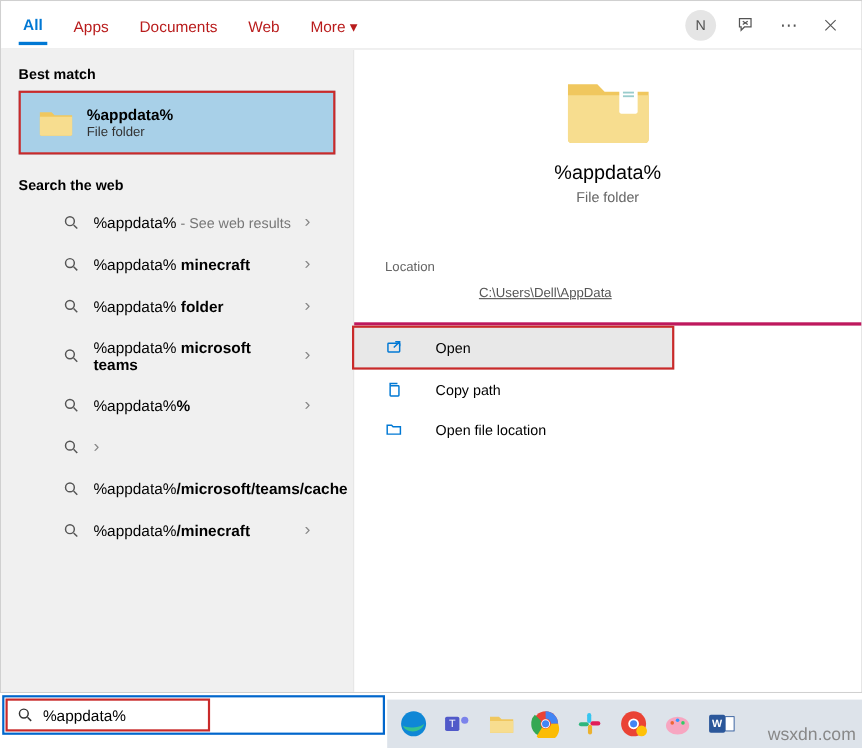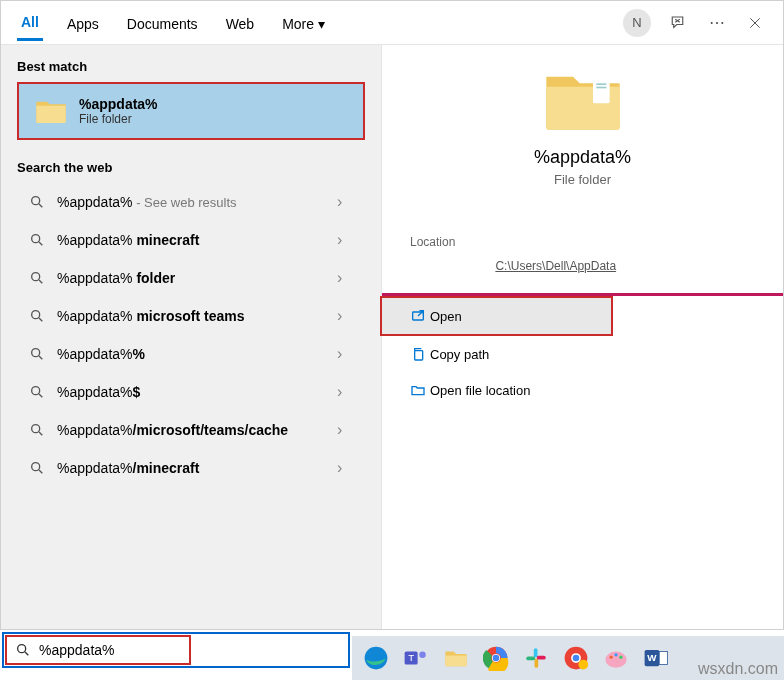--- a/index.html
+++ b/index.html
@@ -1,45 +1,45 @@
 <!DOCTYPE html>
 <html><head>
 <meta charset="utf-8">
 <style>
 * { margin:0; padding:0; box-sizing:border-box; font-family:"Segoe UI",Arial,sans-serif; }
 body { width:784px; height:680px; background:#fff; overflow:hidden; position:relative; }
 .window { width:784px; height:630px; background:#f5f5f5; display:flex; flex-direction:column; border:1px solid #d0d0d0; }
 .tabs { display:flex; align-items:center; height:44px; background:#fff; border-bottom:1px solid #e5e5e5; padding-left:16px; gap:20px; }
-.tab { font-size:14px; color:#000000; cursor:pointer; padding:10px 4px 8px; }
+.tab { font-size:14px; color:#b91c1c; cursor:pointer; padding:10px 4px 8px; }
 .tab.active { color:#0078d4; font-weight:600; border-bottom:3px solid #0078d4; }
 .spacer { flex:1; }
 .top-icons { display:flex; align-items:center; gap:18px; padding-right:18px; }
 .avatar { width:28px; height:28px; border-radius:50%; background:#e5e5e5; display:flex; align-items:center; justify-content:center; font-size:13px; color:#555; }
 .ico { width:20px; height:20px; display:inline-flex; align-items:center; justify-content:center; color:#555; }
 .content { flex:1; display:flex; }
-.left { width:380px; background:#f0f0f0; overflow-y:auto; }
+.left { width:320px; background:#f0f0f0; overflow-y:auto; }
 .right { flex:1; background:#fff; padding-top:20px; border-left:1px solid #e5e5e5; }
 .section-header { font-size:13px; font-weight:600; padding:14px 16px 8px; color:#000; }
 .best-match { background:#a8d0e8; padding:12px 16px; display:flex; align-items:center; gap:12px; border:2px solid #c92a2a; margin:0 16px 6px; }
 .folder-icon-sm { width:32px; height:28px; }
 .bm-title { font-size:14px; font-weight:600; color:#000; }
 .bm-sub { font-size:12px; color:#333; }
-.web-item { display:flex; align-items:center; padding:10px 28px; gap:12px; cursor:pointer; }
+.web-item { display:flex; align-items:center; padding:10px 28px; gap:12px; cursor:pointer;margin-left:28px; }
 .search-glyph { width:16px; height:16px; flex-shrink:0; }
 .web-text { flex:1; font-size:14px; color:#000; }
 .web-sub { color:#777; font-size:13px; }
 .chev { width:16px; color:#888; }
 .preview-fold { display:flex; flex-direction:column; align-items:center; margin-bottom:20px; }
 .folder-icon-lg { width:80px; height:70px; margin-bottom:12px; }
 .pv-title { font-size:18px; color:#000; margin-bottom:4px; }
 .pv-sub { font-size:13px; color:#666; margin-bottom:20px; }
 .pv-meta { display:flex; gap:40px; padding:8px 28px 20px; font-size:12px; border-bottom:3px solid #be185d; }
 .pv-meta .lbl { color:#666; }
 .pv-meta .lnk { color:#555; text-decoration:underline; cursor:pointer;margin-top:24px; }
-.action { display:flex; align-items:center; gap:4px; padding:10px 28px; font-size:13px; cursor:pointer; }
+.action { display:flex; align-items:center; gap:30px; padding:10px 28px; font-size:13px; cursor:pointer; }
 .action.boxed { border:2px solid #c92a2a; background:#e8e8e8; margin-left:-2px; margin-right:170px; }
 .aicon { width:16px; height:16px; color:#0078d4; }
 .searchbar-wrap { position:absolute; bottom:12px; left:2px; width:348px; height:36px; border:2px solid #0066cc; background:#fff; display:flex; align-items:center; }
 .searchbar-inner { border:2px solid #c92a2a; height:30px; margin:1px 0 1px 1px; width:186px; display:flex; align-items:center; padding-left:8px; gap:8px; }
 .searchbar-inner input { border:none; outline:none; font-size:14px; width:120px; }
 .taskbar { position:absolute; bottom:0; left:352px; right:0; height:44px; background:#dde3ea; display:flex; align-items:center; gap:8px; padding-left:8px; }
 .tb-icon { width:32px; height:32px; border-radius:4px; display:flex; align-items:center; justify-content:center; font-size:18px; }
 .watermark { position:absolute; bottom:2px; right:6px; font-size:16px; color:#888; }
 b { font-weight:600; }
 </style>
@@ -124,21 +124,20 @@
               <path d="M15 15l5 5"></path>
             </svg>
             <span class="web-text">%appdata%<b>%</b><span class="web-sub"></span></span>
             <span class="chev">›</span>
           </div>
           <div class="web-item">
             <svg class="search-glyph" viewBox="0 0 24 24" fill="none" stroke="#555" stroke-width="2">
               <circle cx="10" cy="10" r="6"></circle>
               <path d="M15 15l5 5"></path>
             </svg>
-            <span class="web-text">%appdata%<b>$</b><span class="web-sub"></span></span>
             <span class="chev">›</span>
           </div>
           <div class="web-item">
             <svg class="search-glyph" viewBox="0 0 24 24" fill="none" stroke="#555" stroke-width="2">
               <circle cx="10" cy="10" r="6"></circle>
               <path d="M15 15l5 5"></path>
             </svg>
             <span class="web-text">%appdata%<b>/microsoft/teams/cache</b><span class="web-sub"></span></span>
             <span class="chev">›</span>
           </div>

